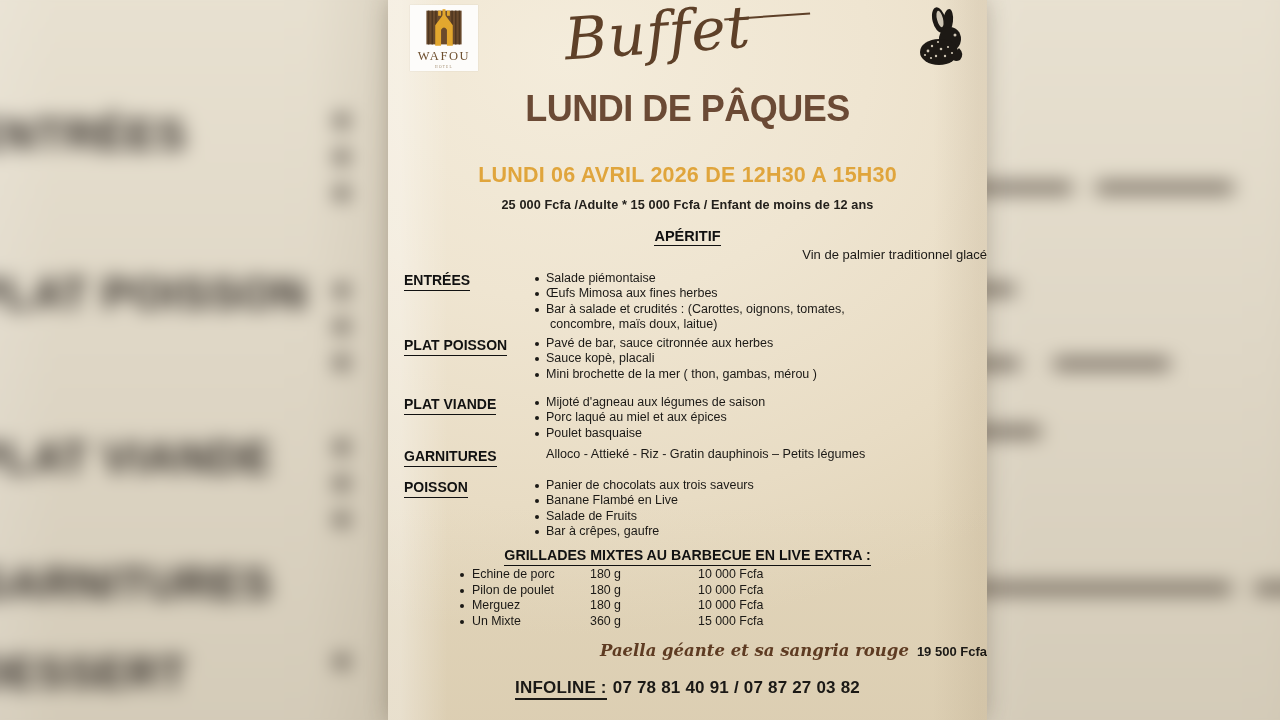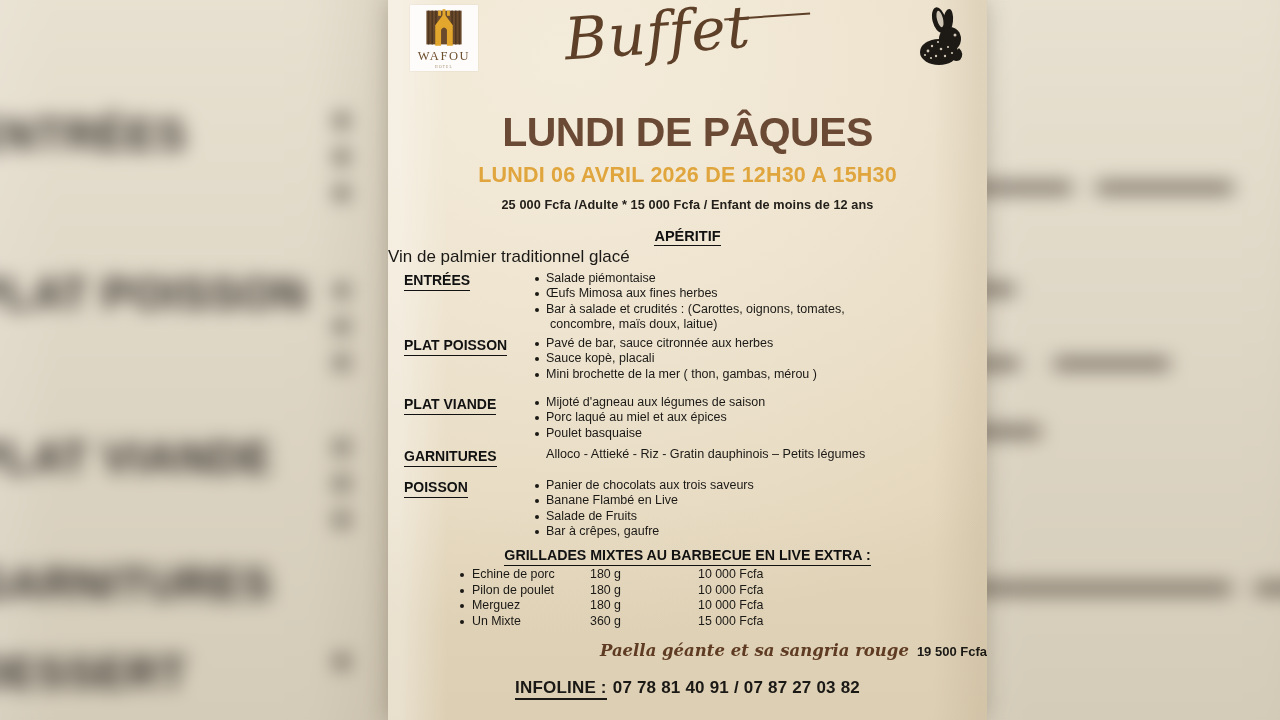--- a/index.html
+++ b/index.html
@@ -95,43 +95,43 @@
     transform:rotate(-4deg);
     line-height:1;
     font-weight:400;
   }
   .script-title .swash{
     display:inline-block;width:86px;height:2px;background:#5e4028;
     vertical-align:28px;margin-left:-26px;
   }
 
   .main-title{
-    position:absolute;left:0;right:0;top:112px;text-align:center;
-    font-size:41px;font-weight:800;color:#6B4A35;
+    position:absolute;left:0;right:0;top:91px;text-align:center;
+    font-size:36px;font-weight:800;color:#6B4A35;
     letter-spacing:-0.5px;line-height:1;
     font-family:"Liberation Sans", sans-serif;
   }
   .date-line{
     position:absolute;left:0;right:0;top:163px;text-align:center;
     font-size:21.5px;font-weight:800;color:#E0A53C;letter-spacing:.2px;
   }
   .price-line{
     position:absolute;left:0;right:0;top:198px;text-align:center;
     font-size:12.7px;font-weight:700;color:#23201c;letter-spacing:.1px;
   }
 
   
   .aperitif-title{
     position:absolute;left:0;right:0;top:228px;text-align:center;
     font-size:14.5px;font-weight:800;color:#111;
   }
   .aperitif-title span{border-bottom:1.6px solid #111;padding-bottom:1px;}
   .aperitif-sub{
-    position:absolute;left:0;right:0;top:247px;text-align:left;
-    font-size:17px;color:#1b1916;font-weight:400;
+    position:absolute;left:0;right:0;top:247px;text-align:right;
+    font-size:13px;color:#1b1916;font-weight:400;
   }
 
   .section{position:absolute;left:16px;right:10px;display:flex;}
   .sec-label{
     width:110px;flex:0 0 110px;
     font-size:14px;font-weight:800;color:#111;
     padding-top:1px;
   }
   .sec-label span{border-bottom:1.7px solid #111;padding-bottom:2px;display:inline-block;}
   .sec-items{flex:1;padding-left:18px;}

